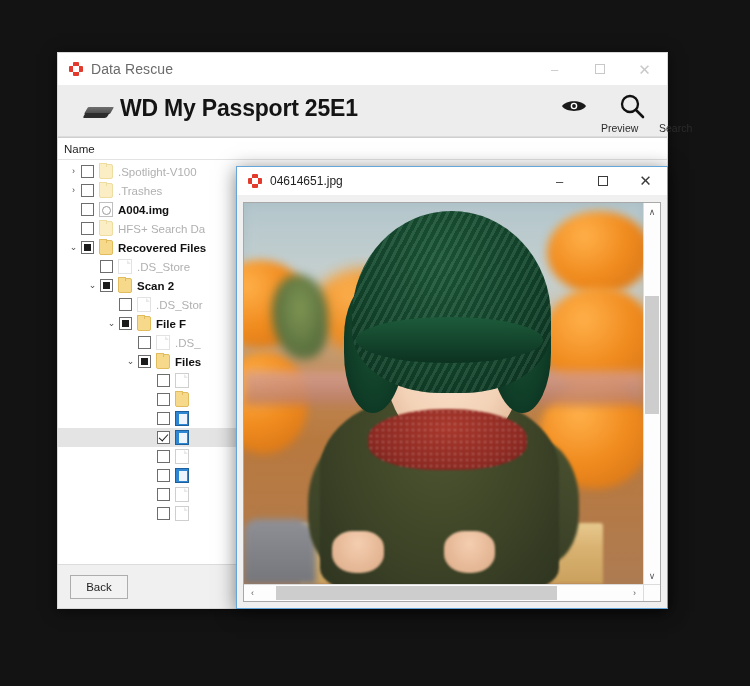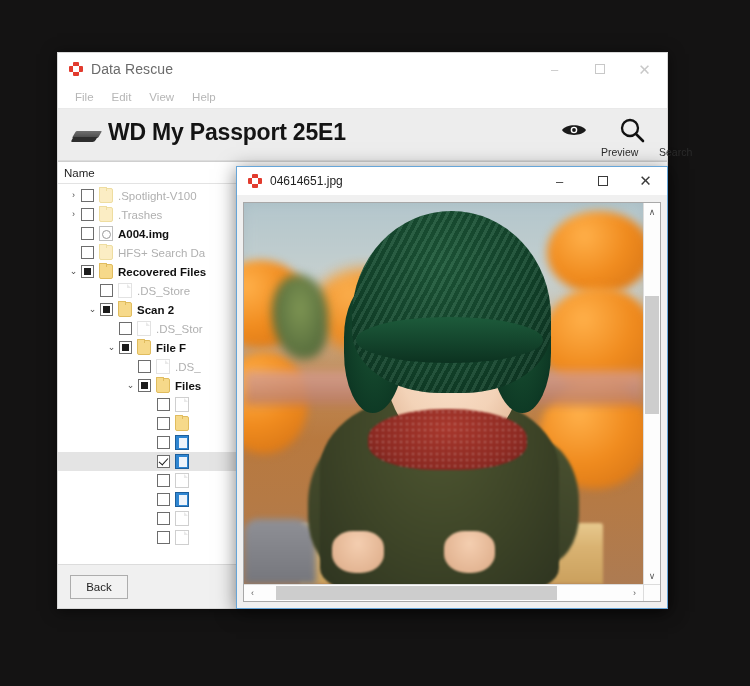--- a/index.html
+++ b/index.html
@@ -46,21 +46,21 @@
     padding: 3px 9px;
   }
 
   .header {
     background: #ededed;
     padding: 10px 0 8px 0;
     flex: none;
     position: relative;
     border-bottom: 1px solid #dcdcdc;
   }
-  .header-row { display: flex; align-items: flex-start; padding: 0 14px; }
+  .header-row { display: flex; align-items: flex-start; padding: 0 26px; }
   .drive-icon { width: 30px; height: 26px; position: relative; flex: none; margin-top: 7px; margin-right: 6px; }
   .drive-icon .top {
     position: absolute; left: 2px; top: 5px;
     width: 26px; height: 7px;
     background: linear-gradient(#6f6f6f,#4a4a4a);
     transform: skewX(-30deg);
     border-radius: 1px;
   }
   .drive-icon .side {
     position: absolute; left: 0px; top: 11px;
@@ -366,26 +366,20 @@
       <div class="tb-spacer"></div>
       <div class="winbtn">–</div>
       <div class="winbtn">
         <svg width="10" height="10" viewBox="0 0 10 10">
             <rect x="0.5" y="0.5" width="9" height="9" fill="none" stroke="#c8c8c8"></rect>
           </svg>
       </div>
       <div class="winbtn close">✕</div>
     </div>
 
-    <div class="menubar">
-      <div class="menuitem">File</div>
-      <div class="menuitem">Edit</div>
-      <div class="menuitem">View</div>
-      <div class="menuitem">Help</div>
-    </div>
 
     <div class="header">
       <div class="header-row">
         <div class="drive-icon">
           <div class="top"></div>
             <div class="side"></div>
         </div>
         <div class="page-title">WD My Passport 25E1</div>
       </div>
 

